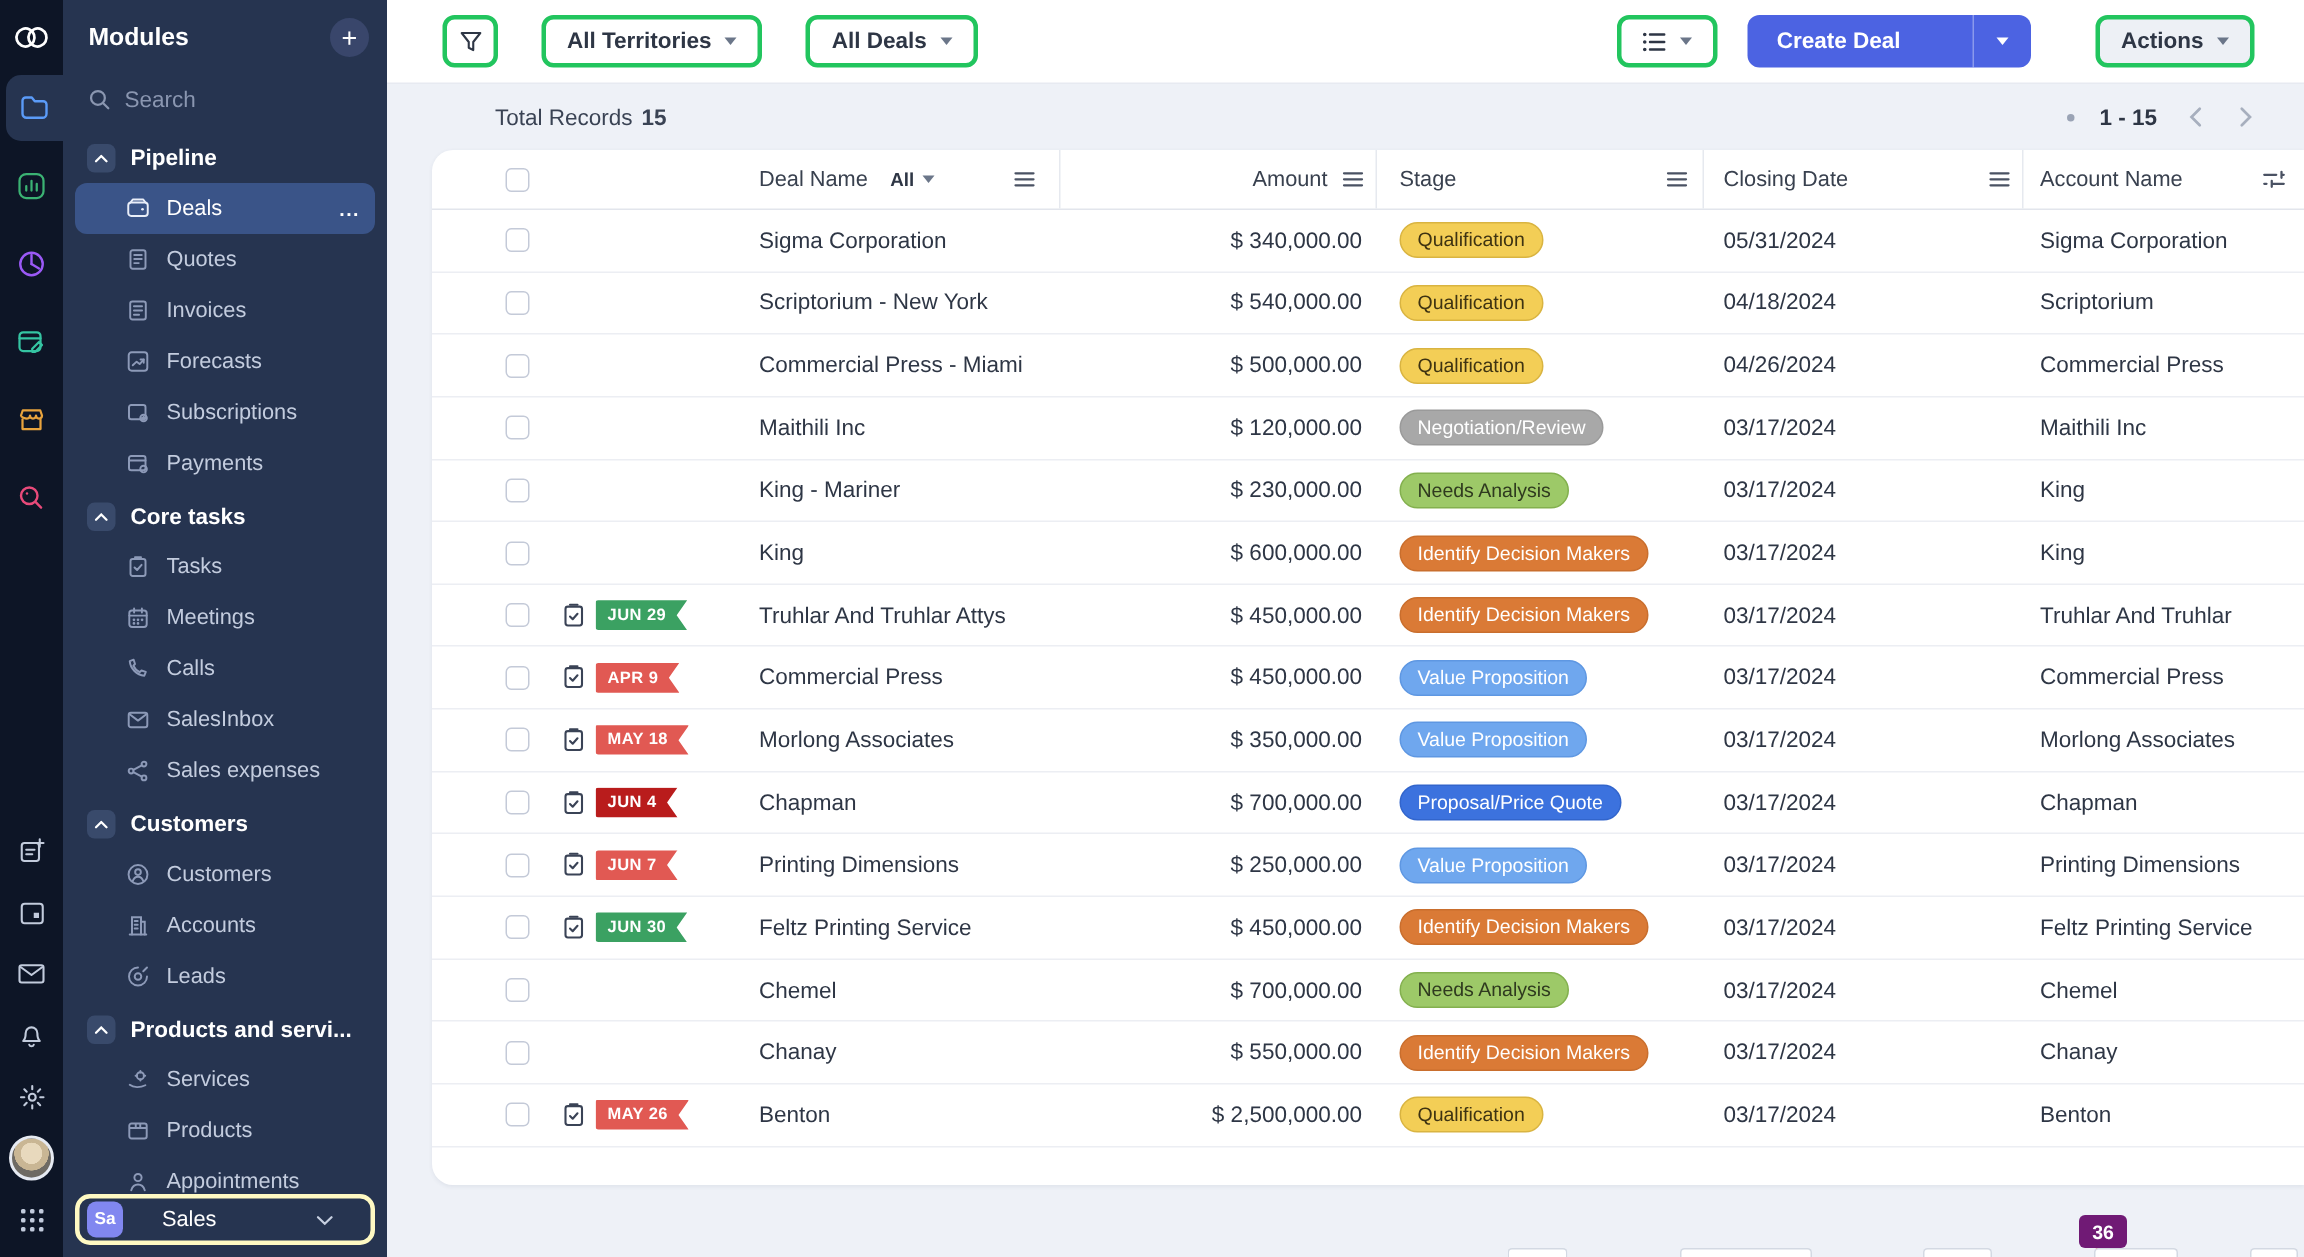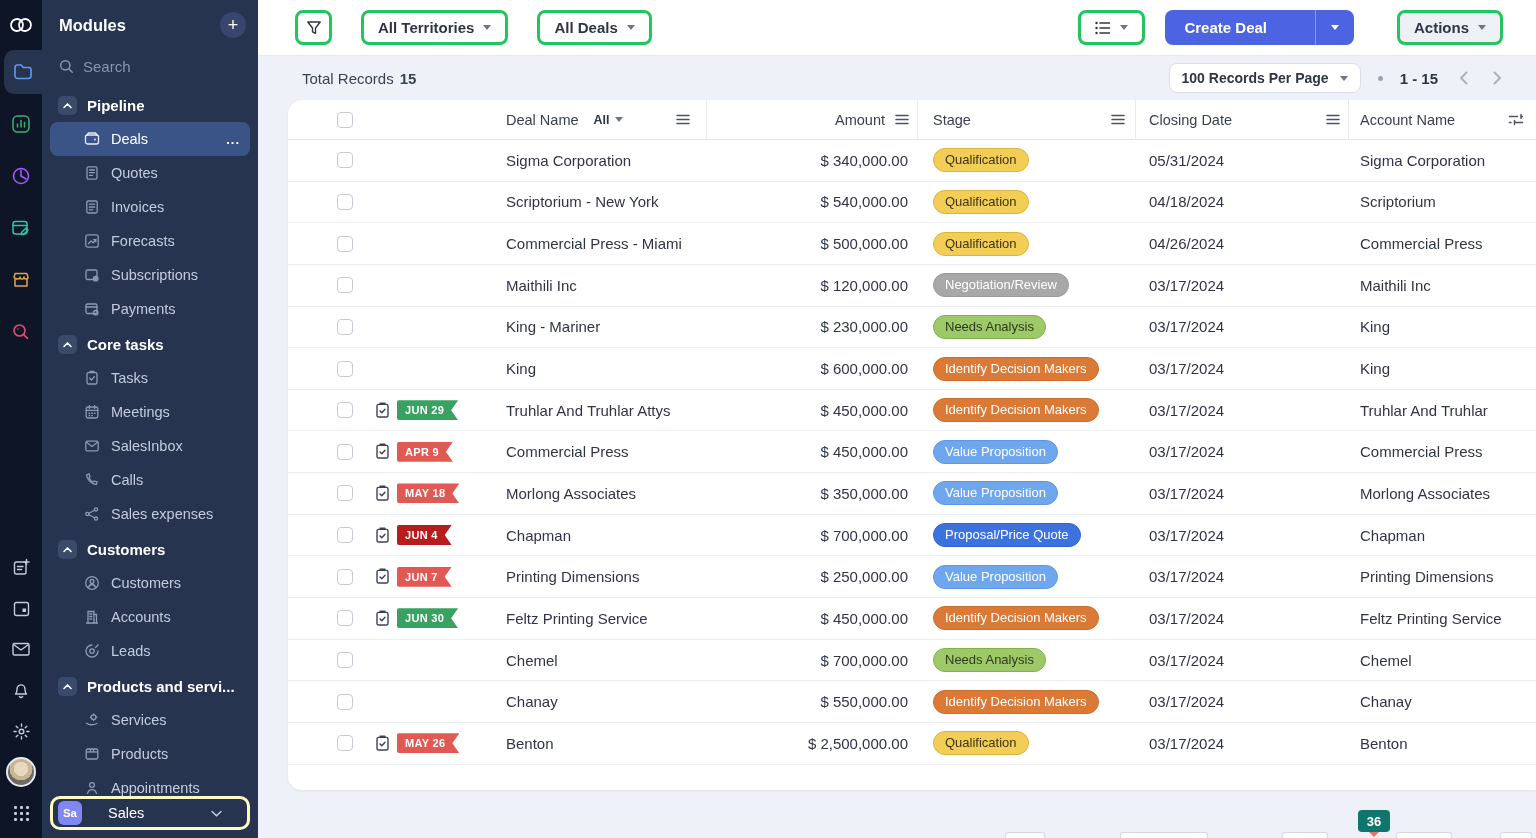--- a/index.html
+++ b/index.html
@@ -80,21 +80,21 @@
   .icon-btn { width:37px; padding:0; justify-content:center; }
   .tb-left .btn + .btn { margin-left:29px; }
   .tb-right { margin-left:auto; display:flex; align-items:center; }
   .caret { width:0; height:0; border-left:4.5px solid transparent; border-right:4.5px solid transparent; border-top:5.5px solid #6B7689; }
   .caret.light { border-top-color:#fff; }
   .create-btn { display:flex; height:35px; border-radius:8px; overflow:hidden; background:#4C63E2; color:#fff; margin-left:20px;gap:29px; }
   .create-main { padding:0 19px; display:flex; align-items:center; font-weight:bold; font-size:15px; }
   .create-caret { width:39px; border-left:1px solid rgba(255,255,255,.35); display:flex; align-items:center; justify-content:center; }
   .actions-btn { background:#EDF0F5; margin-left:43px; }
 
-  .listbar { height:44px; flex:none; display:flex; align-items:center; padding:0 30px 0 44px; background:#EEF1F7; }
+  .listbar { height:44px; flex:none; display:flex; align-items:center; padding:0 30px 0 44px; background:#EEF1F7;margin-left:28px; }
   .total { font-size:15px; color:#3A4354; }
   .total b { margin-left:6px; }
   .lb-right { margin-left:auto; display:flex; align-items:center; gap:17px; }
   .perpage {
     height:30px; background:#fff; border:1px solid #D9DEE8; border-radius:8px;
     padding:0 12px; font-size:14px; font-weight:bold; color:#2E3645;
     display:flex; align-items:center; gap:11px;
   }
   .lb-dot { width:5px; height:5px; border-radius:50%; background:#9AA3B5; }
   .range { font-weight:bold; font-size:15px; color:#2E3645; }
@@ -133,22 +133,22 @@
     white-space:nowrap;
   }
   .c-deal { padding-left:3px; white-space:nowrap; overflow:hidden; text-overflow:ellipsis; }
   .c-amt { text-align:right; padding-right:10px; white-space:nowrap; }
   .c-stage { padding-left:15px; }
   .stage { display:inline-block; font-size:13px; padding:3px 11px 4px; border-radius:12px; border:1.5px solid transparent; white-space:nowrap; }
   .c-date { padding-left:13px; }
   .c-acct { padding-left:11px; white-space:nowrap; overflow:hidden; text-overflow:ellipsis; }
 
   .notif-badge {
-    position:absolute; left:1100px; bottom:6px; height:22px; min-width:32px;
-    background:#0f766e; color:#fff; font-size:13px; font-weight:bold;
+    position:absolute; left:1128px; bottom:6px; height:22px; min-width:32px;
+    background:#701a75; color:#fff; font-size:13px; font-weight:bold;
     border-radius:4px; display:flex; align-items:center; justify-content:center; padding:0 5px;
   }
   .notif-badge::after {
     content:""; position:absolute; left:50%; bottom:-5px; margin-left:-5px;
     border-left:5px solid transparent; border-right:5px solid transparent; border-top:5px solid #E2736C;
   }
   .dock-sliver { position:absolute; bottom:0; height:6px; background:#fff; border:1px solid #D3D9E3; border-bottom:none; border-radius:3px 3px 0 0; }
 </style>
 </head>
 <body>
@@ -364,34 +364,34 @@
               <svg width="16" height="16" viewBox="0 0 16 16" fill="none" stroke="currentColor" stroke-width="1.3" stroke-linecap="round">
                 <rect x="2.2" y="3" width="11.6" height="11" rx="1.8"></rect>
                 <path d="M2.2 6.4h11.6M5.4 1.6v2.8M10.6 1.6v2.8"></path>
                 <path d="M5.3 9.2h.01M8 9.2h.01M10.7 9.2h.01M5.3 11.6h.01M8 11.6h.01" stroke-width="1.8"></path>
               </svg>
             </span>
           <span>Meetings</span>
         </div>
         <div class="sb-item">
           <span class="sb-ico">
+              <svg width="16" height="16" viewBox="0 0 16 16" fill="none" stroke="currentColor" stroke-width="1.3" stroke-linecap="round" stroke-linejoin="round">
+                <path d="M2.5 2.8c.4 5 4.6 9.2 9.7 9.7l1-2.6-2.9-.9-1.1 1.1a8.6 8.6 0 0 1-4.3-4.3l1.1-1.1-.9-2.9z"></path>
+              </svg>
+            </span>
+          <span>Calls</span>
+        </div>
+        <div class="sb-item">
+          <span class="sb-ico">
               <svg width="16" height="16" viewBox="0 0 16 16" fill="none" stroke="currentColor" stroke-width="1.3" stroke-linejoin="round">
                 <rect x="1.8" y="3.2" width="12.4" height="9.6" rx="1.5"></rect>
                 <path d="M2.2 4l5.8 4.4L13.8 4"></path>
               </svg>
             </span>
           <span>SalesInbox</span>
-        </div>
-        <div class="sb-item">
-          <span class="sb-ico">
-              <svg width="16" height="16" viewBox="0 0 16 16" fill="none" stroke="currentColor" stroke-width="1.3" stroke-linecap="round" stroke-linejoin="round">
-                <path d="M2.5 2.8c.4 5 4.6 9.2 9.7 9.7l1-2.6-2.9-.9-1.1 1.1a8.6 8.6 0 0 1-4.3-4.3l1.1-1.1-.9-2.9z"></path>
-              </svg>
-            </span>
-          <span>Calls</span>
         </div>
         <div class="sb-item">
           <span class="sb-ico">
               <svg width="16" height="16" viewBox="0 0 16 16" fill="none" stroke="currentColor" stroke-width="1.3" stroke-linecap="round">
                 <circle cx="3.4" cy="8" r="1.6"></circle>
                 <circle cx="12" cy="3.4" r="1.6"></circle>
                 <circle cx="12" cy="12.6" r="1.6"></circle>
                 <path d="M4.9 7.2l5.6-3M4.9 8.8l5.6 3"></path>
               </svg>
             </span>
@@ -527,24 +527,20 @@
         <button class="btn actions-btn">
           <span>Actions</span>
             <span class="caret"></span>
         </button>
       </div>
     </div>
 
     <div class="listbar">
       <span class="total"><span>Total Records</span><b>15</b></span>
       <div class="lb-right">
-        <div class="perpage">
-          <span>100 Records Per Page</span>
-            <span class="caret"></span>
-        </div>
         <span class="lb-dot"></span>
         <span class="range">1 - 15</span>
         <span class="pg-chev">
             <svg width="9" height="14" viewBox="0 0 9 14" fill="none" stroke="currentColor" stroke-width="1.8" stroke-linecap="round">
               <path d="M7.5 1.5L2 7l5.5 5.5"></path>
             </svg>
           </span>
         <span class="pg-chev">
             <svg width="9" height="14" viewBox="0 0 9 14" fill="none" stroke="currentColor" stroke-width="1.8" stroke-linecap="round">
               <path d="M1.5 1.5L7 7l-5.5 5.5"></path>

